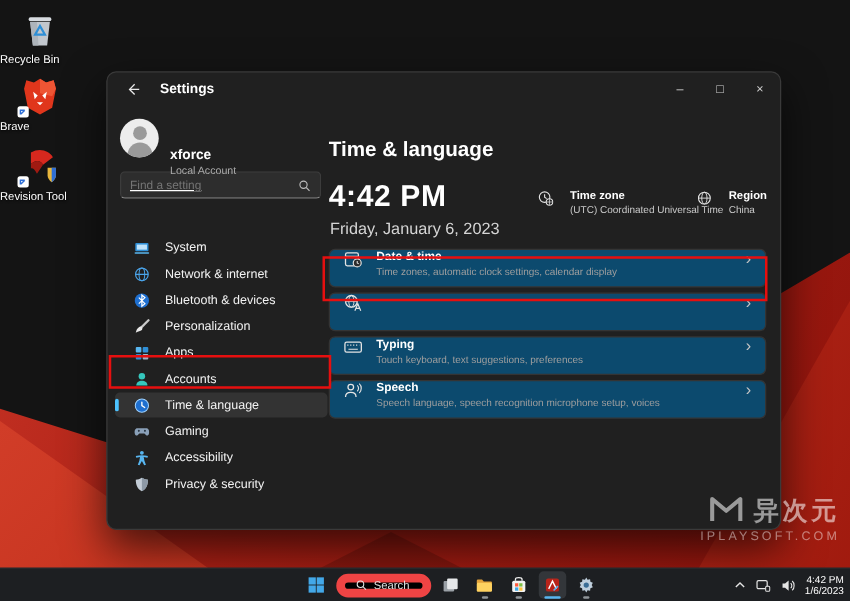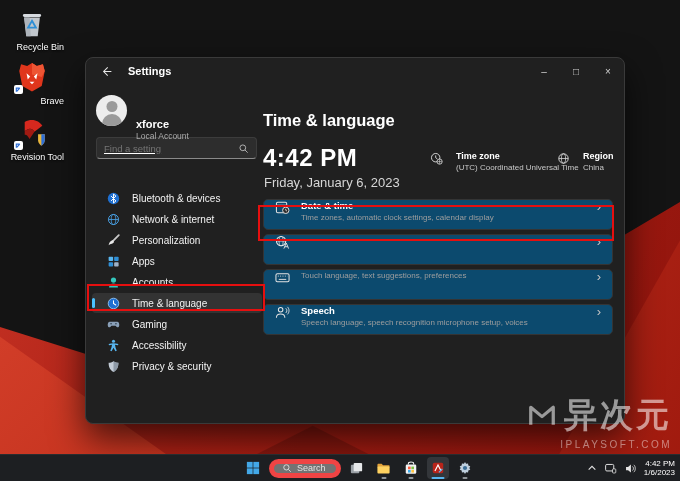--- a/index.html
+++ b/index.html
@@ -15,31 +15,31 @@
   #wp-red-base { background:linear-gradient(120deg,#d2392a 0%, #a81f14 45%, #8f130c 100%);
     clip-path:polygon(0 68%, 45% 88%, 100% 42%, 100% 100%, 0 100%); }
   #wp-red-left { background:linear-gradient(135deg,#e14a34 0%, #b0220f 90%);
     clip-path:polygon(0 70%, 30% 100%, 0 100%); }
   #wp-red-right { background:linear-gradient(115deg,#d84331 0%, #a01a0e 100%);
     clip-path:polygon(100% 50%, 80% 100%, 100% 100%); }
   #wp-red-mid { background:rgba(0,0,0,0.18);
     clip-path:polygon(30% 100%, 46% 88.5%, 62% 100%); }
 
   
-  .dicon { position:absolute; width:64px; text-align:right; cursor:default; }
+  .dicon { position:absolute; width:64px; text-align:left; cursor:default; }
   .dicon .dimg { width:34px; height:34px; margin:0 auto; position:relative; }
   .dicon .dlabel { font-size:9px; color:#fff; text-shadow:0 1px 2px rgba(0,0,0,.9); margin-top:2px; }
   .badge-shortcut { position:absolute; left:-1px; bottom:0; width:9px; height:9px;
     background:#fff; border-radius:2px; display:flex; align-items:center; justify-content:center; }
 
   
   #watermark { position:absolute; right:8px; top:393px; z-index:40; text-align:right;
     color:rgba(255,255,255,.55); pointer-events:none; }
   #watermark .wm-row { display:flex; align-items:center; gap:7px; justify-content:flex-end; }
-  #watermark .wm-title { font-size:33px; font-weight:700; letter-spacing:3px; }
+  #watermark .wm-title { font-size:20px; font-weight:700; letter-spacing:3px; }
   #watermark .wm-sub { font-size:10px; letter-spacing:2.5px; margin-top:1px; color:rgba(255,255,255,.45); }
 
   
   #settings-window { position:absolute; left:85px; top:57px; width:540px; height:367px;
     background:#202020; border:1px solid #3a3a3a; border-radius:8px;
     box-shadow:0 14px 34px rgba(0,0,0,.65); z-index:10; overflow:hidden; }
   
   #titlebar { position:absolute; left:0; top:0; right:0; height:26px; display:flex; align-items:center; }
   #back-button { width:16px; height:16px; margin-left:12px; display:flex; align-items:center;
     justify-content:center; color:#e8e8e8; font-size:12px; }
@@ -93,21 +93,21 @@
   
   #taskbar { position:absolute; left:0; right:0; bottom:0; height:27px; background:#1d1f22;
     border-top:1px solid rgba(255,255,255,.06); z-index:30; }
   #tb-center { position:absolute; left:242px; top:0; height:100%; display:flex; align-items:center; gap:5px; }
   .tb-btn { width:22px; height:22px; border-radius:4px; display:flex; align-items:center;
     justify-content:center; position:relative; }
   .tb-btn.active-app { background:#33363a; }
   .run-dot { position:absolute; bottom:0px; left:50%; transform:translateX(-50%);
     width:5px; height:2px; border-radius:1px; background:#8f9498; }
   .run-dot.active { width:13px; background:#58b6f0; }
-  #tb-search { height:19px; border-radius:10px; background:#737373; border:5px solid #ef4444;
+  #tb-search { height:19px; border-radius:10px; background:#000000; border:7px solid #ef4444;
     display:flex; align-items:center; gap:5px; padding:0 10px 0 8px; color:#e3e3e3; font-size:9px; }
   #tb-tray { position:absolute; right:5px; top:0; height:100%; display:flex; align-items:center; gap:7px; }
   #tray-clock { text-align:right; font-size:8px; line-height:9.5px; color:#fff; }
 </style>
 </head>
 <body>
 
 <div class="wp">
   <div class="wp-shape" id="wp-red-base"></div>
   <div class="wp-shape" id="wp-red-left"></div>
@@ -202,32 +202,40 @@
       <input type="text" placeholder="Find a setting" style="">
       <svg viewBox="0 0 16 16" width="11" height="11">
         <circle cx="7" cy="7" r="4.2" fill="none" stroke="#bdbdbd" stroke-width="1.3"></circle>
         <path d="M10.2 10.2 L14 14" stroke="#bdbdbd" stroke-width="1.3"></path>
       </svg>
     </div>
 
     <div id="nav">
       <div class="nav-item">
         <svg class="nic" viewBox="0 0 16 16">
-          <circle cx="8" cy="8" r="7" fill="#1e6fd0"></circle>
-          <path d="M5 5 L11 11 L8 13.5 V2.5 L11 5 L5 11" stroke="#fff" stroke-width="1.2" fill="none"></path>
-        </svg>
-        <span>Bluetooth &amp; devices</span>
+          <rect x="1.5" y="3" width="13" height="8" rx="1" fill="#2f8fd6"></rect>
+          <rect x="3" y="4.5" width="10" height="5" fill="#bfe3fb"></rect>
+          <rect x="0.8" y="12" width="14.4" height="1.6" rx="0.8" fill="#58b6f0"></rect>
+        </svg>
+        <span>System</span>
       </div>
       <div class="nav-item">
         <svg class="nic" viewBox="0 0 16 16">
           <circle cx="8" cy="8" r="6.2" fill="none" stroke="#4aa3e8" stroke-width="1.2"></circle>
           <ellipse cx="8" cy="8" rx="2.8" ry="6.2" fill="none" stroke="#4aa3e8" stroke-width="1"></ellipse>
           <path d="M1.8 8 H14.2" stroke="#4aa3e8" stroke-width="1"></path>
         </svg>
         <span>Network &amp; internet</span>
+      </div>
+      <div class="nav-item">
+        <svg class="nic" viewBox="0 0 16 16">
+          <circle cx="8" cy="8" r="7" fill="#1e6fd0"></circle>
+          <path d="M5 5 L11 11 L8 13.5 V2.5 L11 5 L5 11" stroke="#fff" stroke-width="1.2" fill="none"></path>
+        </svg>
+        <span>Bluetooth &amp; devices</span>
       </div>
       <div class="nav-item">
         <svg class="nic" viewBox="0 0 16 16">
           <path d="M14.5 1.5 L7.5 8.5" stroke="#c9c9c9" stroke-width="2.2" stroke-linecap="round"></path>
           <path d="M7.8 8 C8.8 9 8.8 10.5 7.3 11.5 C5.8 12.5 3.5 12.2 2 13.8 C2.5 11.5 3 10 4.5 8.8 C6 7.6 7 7.2 7.8 8 Z" fill="#e8e8e8"></path>
         </svg>
         <span>Personalization</span>
       </div>
       <div class="nav-item">
         <svg class="nic" viewBox="0 0 16 16">
@@ -332,21 +340,22 @@
         </svg>
         <span class="card-chevron">›</span>
       </div>
 
       <div class="card">
         <svg class="card-icon" viewBox="0 0 16 16">
           <rect x="1" y="4" width="14" height="8.5" rx="1.5" fill="none" stroke="#e4e4e4" stroke-width="1.1"></rect>
           <path d="M3 6.5 H4 M5.5 6.5 H6.5 M8 6.5 H9 M10.5 6.5 H11.5 M13 6.5 H13.2 M4 10 H12" stroke="#e4e4e4" stroke-width="1"></path>
         </svg>
         <div>
-          <div class="card-desc">Touch language, text suggestions, preferences</div>
+          <div class="card-title">Typing</div>
+          <div class="card-desc">Touch keyboard, text suggestions, preferences</div>
         </div>
         <span class="card-chevron">›</span>
       </div>
 
       <div class="card">
         <svg class="card-icon" viewBox="0 0 16 16">
           <circle cx="6" cy="5" r="2.4" fill="none" stroke="#e4e4e4" stroke-width="1.1"></circle>
           <path d="M1.5 13.5 C1.5 10.8 3.5 9.5 6 9.5 C8.5 9.5 10.5 10.8 10.5 13.5" fill="none" stroke="#e4e4e4" stroke-width="1.1"></path>
           <path d="M11.5 3.5 C13 4.8 13 7.2 11.5 8.5 M13.2 2 C15.5 4 15.5 8 13.2 10" fill="none" stroke="#e4e4e4" stroke-width="1"></path>
         </svg>

